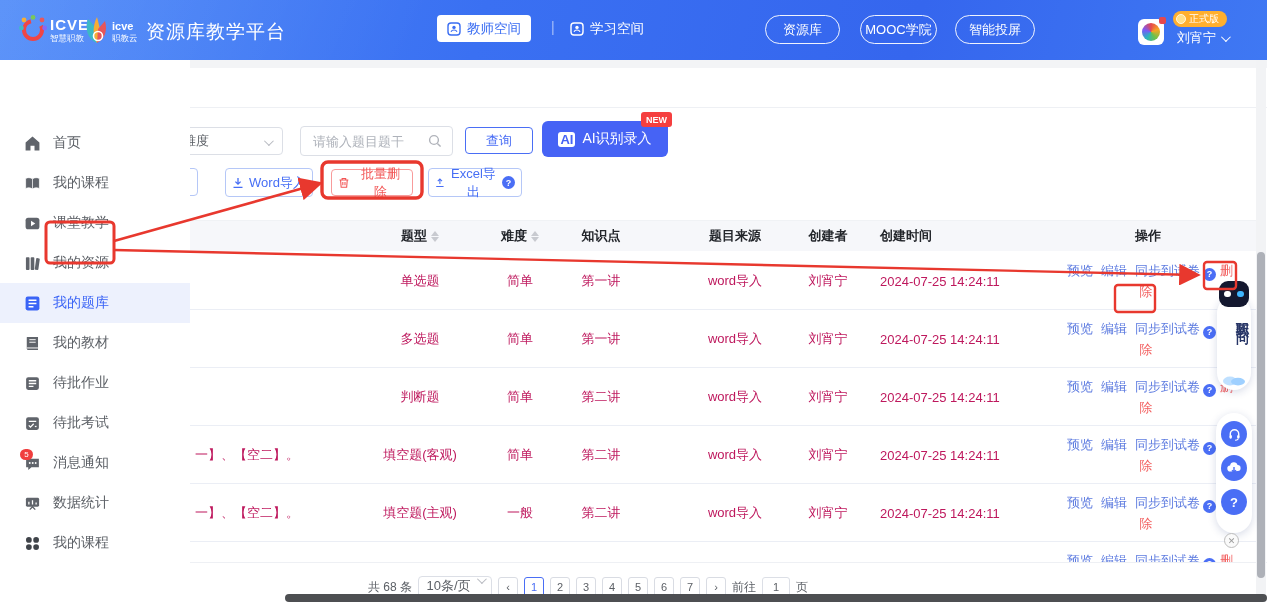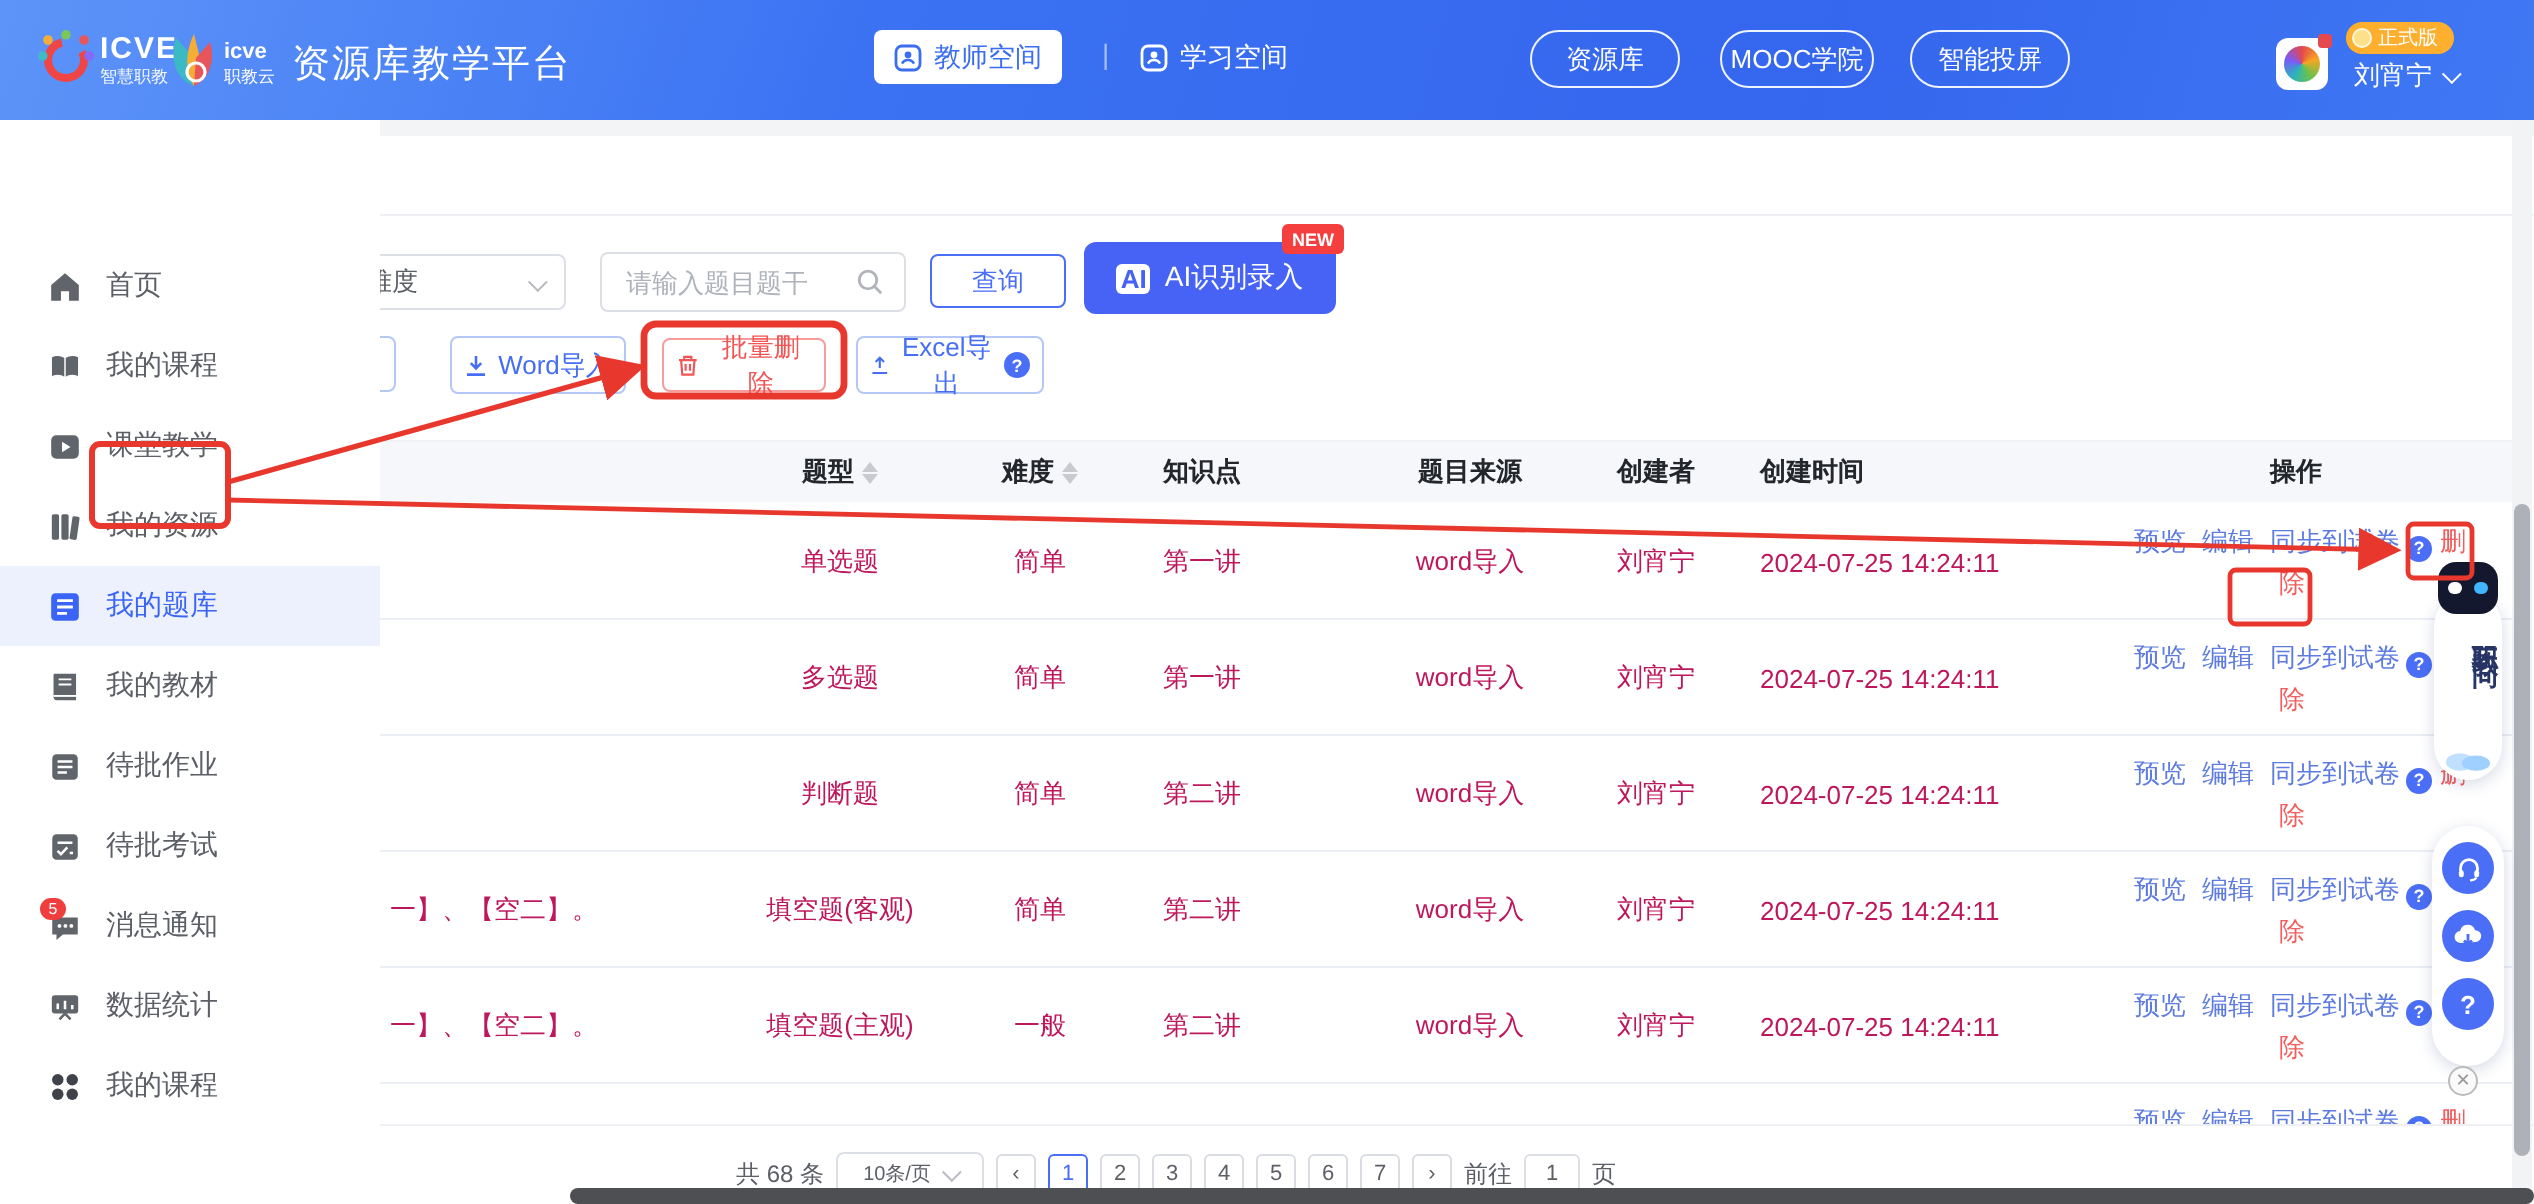--- a/index.html
+++ b/index.html
@@ -88,21 +88,21 @@
   .actions{position:absolute;left:1056px;top:50%;transform:translateY(-50%);width:184px;
        text-align:center;line-height:21px;font-size:13px;}
   .actions a{color:#5e7ce0;text-decoration:none;margin:0 4px;cursor:pointer;}
   .actions a.del{color:#f25d5d;word-break:break-all;}
   .actions .qmark{vertical-align:-2px;margin-left:-1px;}
 
   
   .pgbar{position:absolute;left:368px;top:576px;display:flex;align-items:center;gap:6px;
        font-size:12px;color:#5c6066;z-index:5;}
   .pg-sel{position:relative;width:72px;height:20px;border:1px solid #dcdfe6;border-radius:4px;
-       display:flex;align-items:center;justify-content:center;font-size:10px;color:#5c6066;gap:6px;}
+       display:flex;justify-content:center;font-size:13px;color:#5c6066;gap:6px;}
   .pg-btn{width:18px;height:18px;border:1px solid #d9dce3;border-radius:3px;background:#fff;
        display:flex;align-items:center;justify-content:center;font-size:11px;color:#5c6066;cursor:pointer;}
   .pg-btn.active{border-color:#4a6ef5;color:#4a6ef5;}
   .pg-goto{width:26px;height:18px;border:1px solid #dcdfe6;border-radius:3px;text-align:center;
        font-size:11px;color:#5c6066;outline:none;padding:0;}
 
   
   .bot-pill{position:absolute;left:1217px;top:296px;width:34px;height:94px;background:#fff;border-radius:17px;
        box-shadow:0 2px 8px rgba(30,50,120,.18);z-index:55;}
   .bot-head{position:absolute;left:1219px;top:281px;width:30px;height:26px;background:#14182f;border-radius:9px;z-index:56;}

